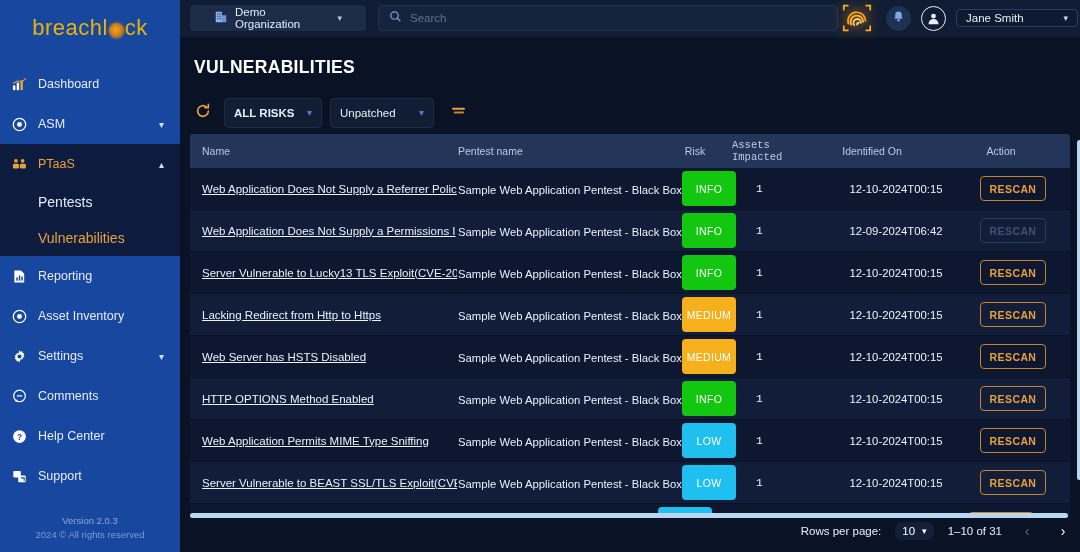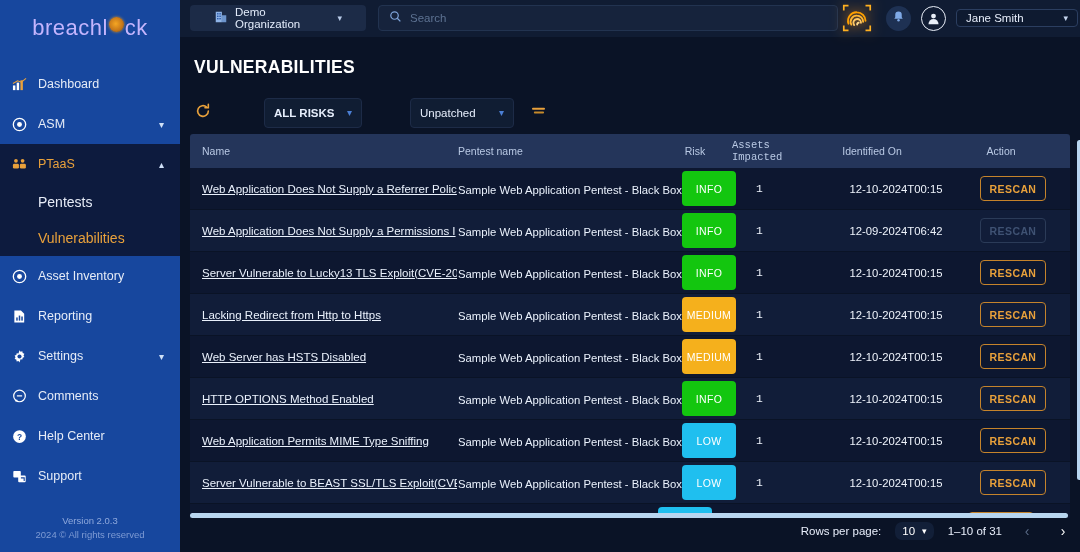--- a/index.html
+++ b/index.html
@@ -16,22 +16,22 @@
     width: 180px; height: 552px;
     background: #17479e;
     display: flex; flex-direction: column;
     position: relative; flex: 0 0 180px;
   }
   .logo-wrap {
     height: 50px; display: flex; align-items: center;
     justify-content: center; padding-top: 6px;
   }
   .logo {
-    font-size: 22px; letter-spacing: .5px; color: #c4b5fd;
-    font-weight: 400; display: flex; 
+    font-size: 22px; letter-spacing: .5px; color: #eab308;
+    font-weight: 400; display: flex; align-items: center;
   }
   .logo .o-ring {
     display: inline-block; width: 15px; height: 15px; border-radius: 50%;
     background: radial-gradient(circle at 45% 45%, #f5a623 0%, #c8791a 55%, #8a5210 100%);
     margin: 0 1px; position: relative; top: 2px;
     box-shadow: 0 0 3px rgba(245,166,35,.8);
   }
   .nav { margin-top: 14px; flex: 1 1 auto; }
   .nav-item {
     height: 40px; display: flex; align-items: center;
@@ -125,21 +125,21 @@
     display: flex; align-items: center; gap: 8px; padding: 0 9px;
   }
   .search-name input {
     background: transparent; border: 0; outline: none; color: #cfdcf0;
     font-size: 11.5px; width: 100%; font-family: "Liberation Sans", sans-serif;
   }
   .search-name input::placeholder { color: #64799a; }
   .select-box {
     height: 30px; background: #101d33; border: 1px solid #1d2b47; border-radius: 4px;
     display: flex; align-items: center; padding: 0 9px; gap: 10px;
-    color: #e6eefc; font-size: 11.5px; font-weight: bold; cursor: pointer; margin-left: 40px;
+    color: #e6eefc; font-size: 11.5px; font-weight: bold; cursor: pointer;
   }
   .select-box .chev { margin-left: auto; color: #4b7fd4; font-size: 10px; font-weight: normal; }
   .sel-risks { flex: 0 0 98px; }
   .sel-status { flex: 0 0 104px; font-weight: normal; }
   .filter-icon { margin-left: 8px; cursor: pointer; display: flex; align-items: center; }
 
   
   .table-wrap {
     margin: 0 0 0 10px; width: 880px; position: relative;
   }
@@ -273,37 +273,37 @@
           <span>Pentests</span>
         </div>
         <div class="sub-item current">
           <span>Vulnerabilities</span>
         </div>
       </div>
 
       <div class="nav-item">
         <span class="ico">
           <svg width="15" height="15" viewBox="0 0 16 16">
-              <circle cx="8" cy="8" r="6.6" stroke="#fff" stroke-width="1.4" fill="none"></circle>
-              <circle cx="8" cy="8" r="2.6" fill="#fff"></circle>
-            </svg>
-        </span>
-        <span class="lbl">Asset Inventory</span>
-      </div>
-
-      <div class="nav-item">
-        <span class="ico">
-          <svg width="15" height="15" viewBox="0 0 16 16">
               <path d="M2.5 1.5h7l3.5 3.5v9.5h-10.5z" fill="#fff"></path>
               <rect x="4.5" y="9" width="1.6" height="3.4" fill="#17479e"></rect>
               <rect x="7.2" y="7" width="1.6" height="5.4" fill="#17479e"></rect>
               <rect x="9.9" y="8" width="1.6" height="4.4" fill="#17479e"></rect>
             </svg>
         </span>
         <span class="lbl">Reporting</span>
+      </div>
+
+      <div class="nav-item">
+        <span class="ico">
+          <svg width="15" height="15" viewBox="0 0 16 16">
+              <circle cx="8" cy="8" r="6.6" stroke="#fff" stroke-width="1.4" fill="none"></circle>
+              <circle cx="8" cy="8" r="2.6" fill="#fff"></circle>
+            </svg>
+        </span>
+        <span class="lbl">Asset Inventory</span>
       </div>
 
       <div class="nav-item">
         <span class="ico">
           <svg width="15" height="15" viewBox="0 0 16 16">
               <path d="M8 1.2l1.1 1.6 1.9-.4.4 1.9 1.8.7-.9 1.8.9 1.8-1.8.7-.4 1.9-1.9-.4L8 14.4l-1.1-1.6-1.9.4-.4-1.9-1.8-.7.9-1.8-.9-1.8 1.8-.7.4-1.9 1.9.4z" fill="#fff"></path>
               <circle cx="8" cy="8" r="2.2" fill="#17479e"></circle>
             </svg>
         </span>
         <span class="lbl">Settings</span>

